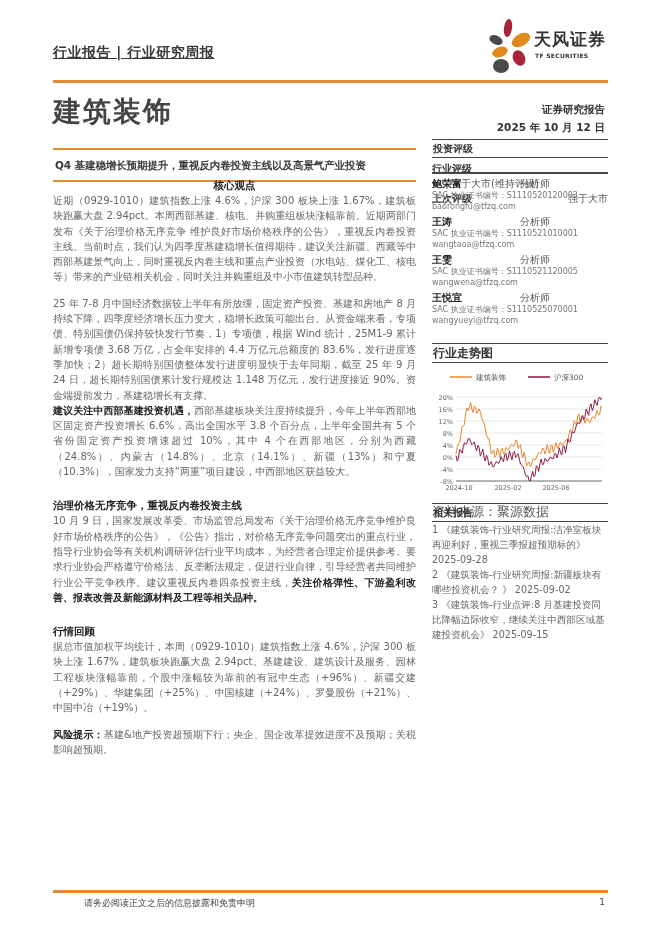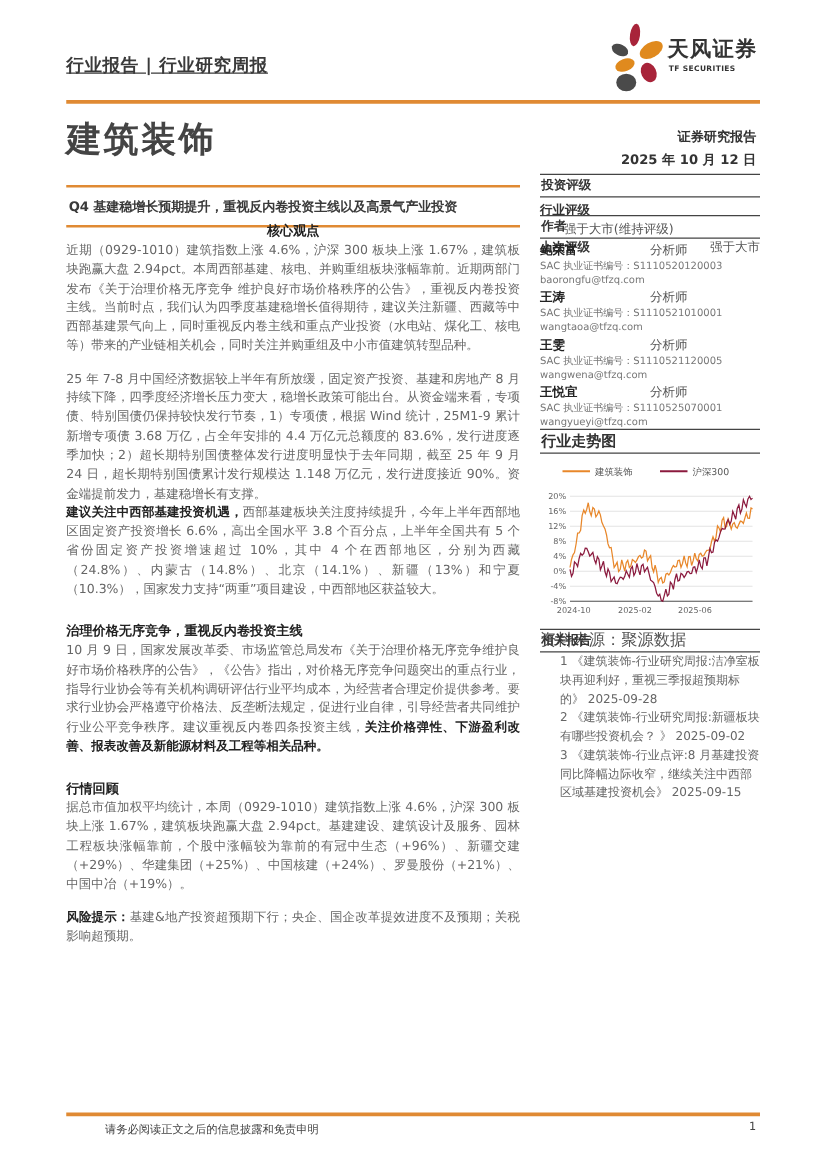--- a/index.html
+++ b/index.html
@@ -36,21 +36,21 @@
   .side-h { font-size: 10px; font-weight: bold; color: #333; line-height: 17px; padding-left: 1px; }
 
   .author-name { display: flex; font-size: 10px; line-height: 13px; margin-top: 3px; }
   .author-name .n { font-weight: bold; color: #222; width: 88px; }
   .author-name .r { color: #555; }
   .author-meta { font-size: 8px; color: #777; line-height: 11px; }
 
   .chart-box { position: relative; height: 140px; }
   .src { font-size: 13px; color: #555; }
 
-  .rel-item { font-size: 9.6px; line-height: 15px; color: #666; margin-left: 16px; }
+  .rel-item { font-size: 9.6px; line-height: 15px; color: #666; }
 
   .foot-rule { position: absolute; left: 53px; top: 890px; width: 555px; height: 3px; background: #e08a33; }
   .foot-text { position: absolute; left: 84px; top: 897px; font-size: 9px; color: #444; }
   .foot-page { position: absolute; right: 57px; top: 897px; font-size: 9px; color: #444; }
 </style>
 </head>
 <body>
 
 <div class="top-label">行业报告 | 行业研究周报</div>
 
@@ -107,21 +107,20 @@
     <span class="v">强于大市(维持评级)</span>
   </div>
   <div class="rating-row">
     <span class="k">上次评级</span>
     <span class="v">强于大市</span>
   </div>
 </div>
 
 <div class="side" style="top:172px;">
   <div class="side-rule"></div>
-  <div class="side-h">作者</div>
   <div class="side-rule"></div>
 
   <div class="author-name">
     <span class="n">鲍荣富</span>
     <span class="r">分析师</span>
   </div>
   <div class="author-meta">SAC 执业证书编号：S1110520120003</div>
   <div class="author-meta">baorongfu@tfzq.com</div>
 
   <div class="author-name">

